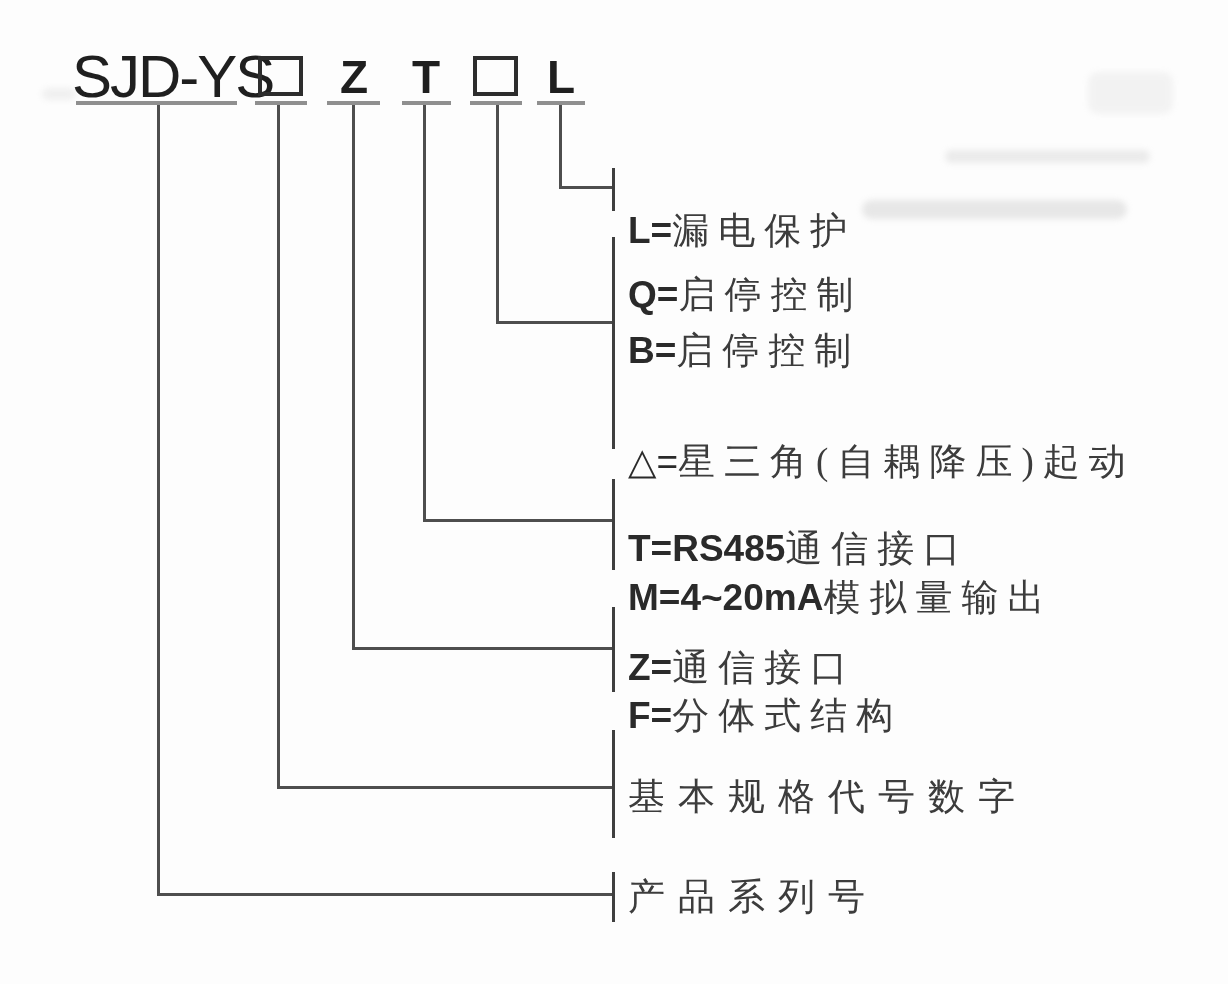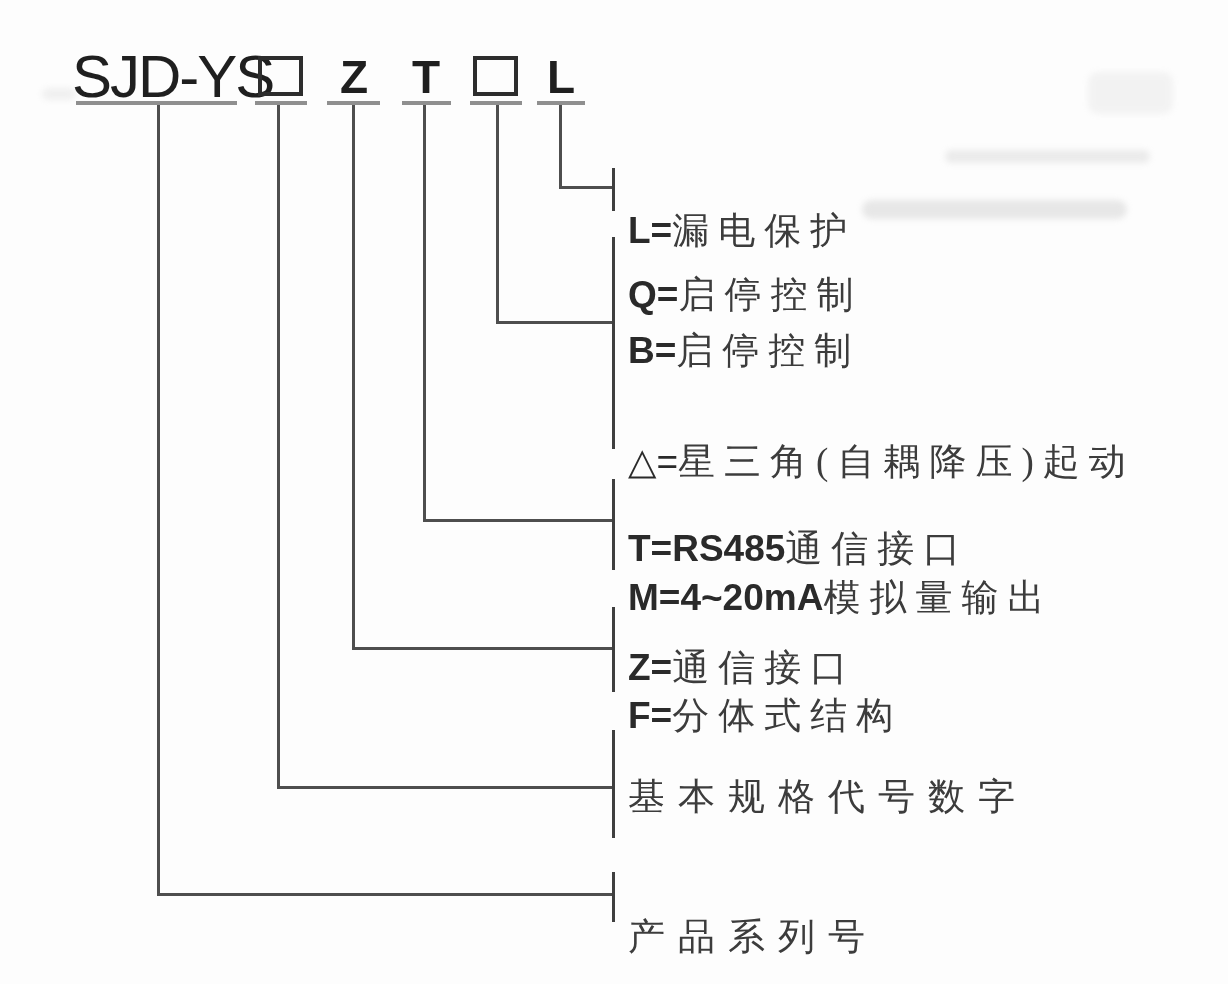--- a/index.html
+++ b/index.html
@@ -94,21 +94,21 @@
     <span class="pfx">Z=</span><span class="cjk">通信接口</span>
   </div>
   <div class="row" style="top:655px;">
     <span class="pfx">F=</span><span class="cjk">分体式结构</span>
   </div>
 
   <div class="row wide" style="top:736px;">
     <span class="pfx"></span><span class="cjk">基本规格代号数字</span>
   </div>
 
-  <div class="row wide" style="top:876px;">
+  <div class="row wide" style="top:836px;">
     <span class="pfx"></span><span class="cjk">产品系列号</span>
   </div>
 
   <div class="ghost" style="left:945px;top:150px;width:205px;height:13px;opacity:0.25;"></div>
   <div class="ghost" style="left:862px;top:200px;width:265px;height:19px;opacity:0.30;"></div>
   <div class="ghost" style="left:1088px;top:72px;width:85px;height:42px;opacity:0.14;"></div>
   <div class="ghost" style="left:42px;top:88px;width:34px;height:12px;opacity:0.18;"></div>
 
 </div>
 

